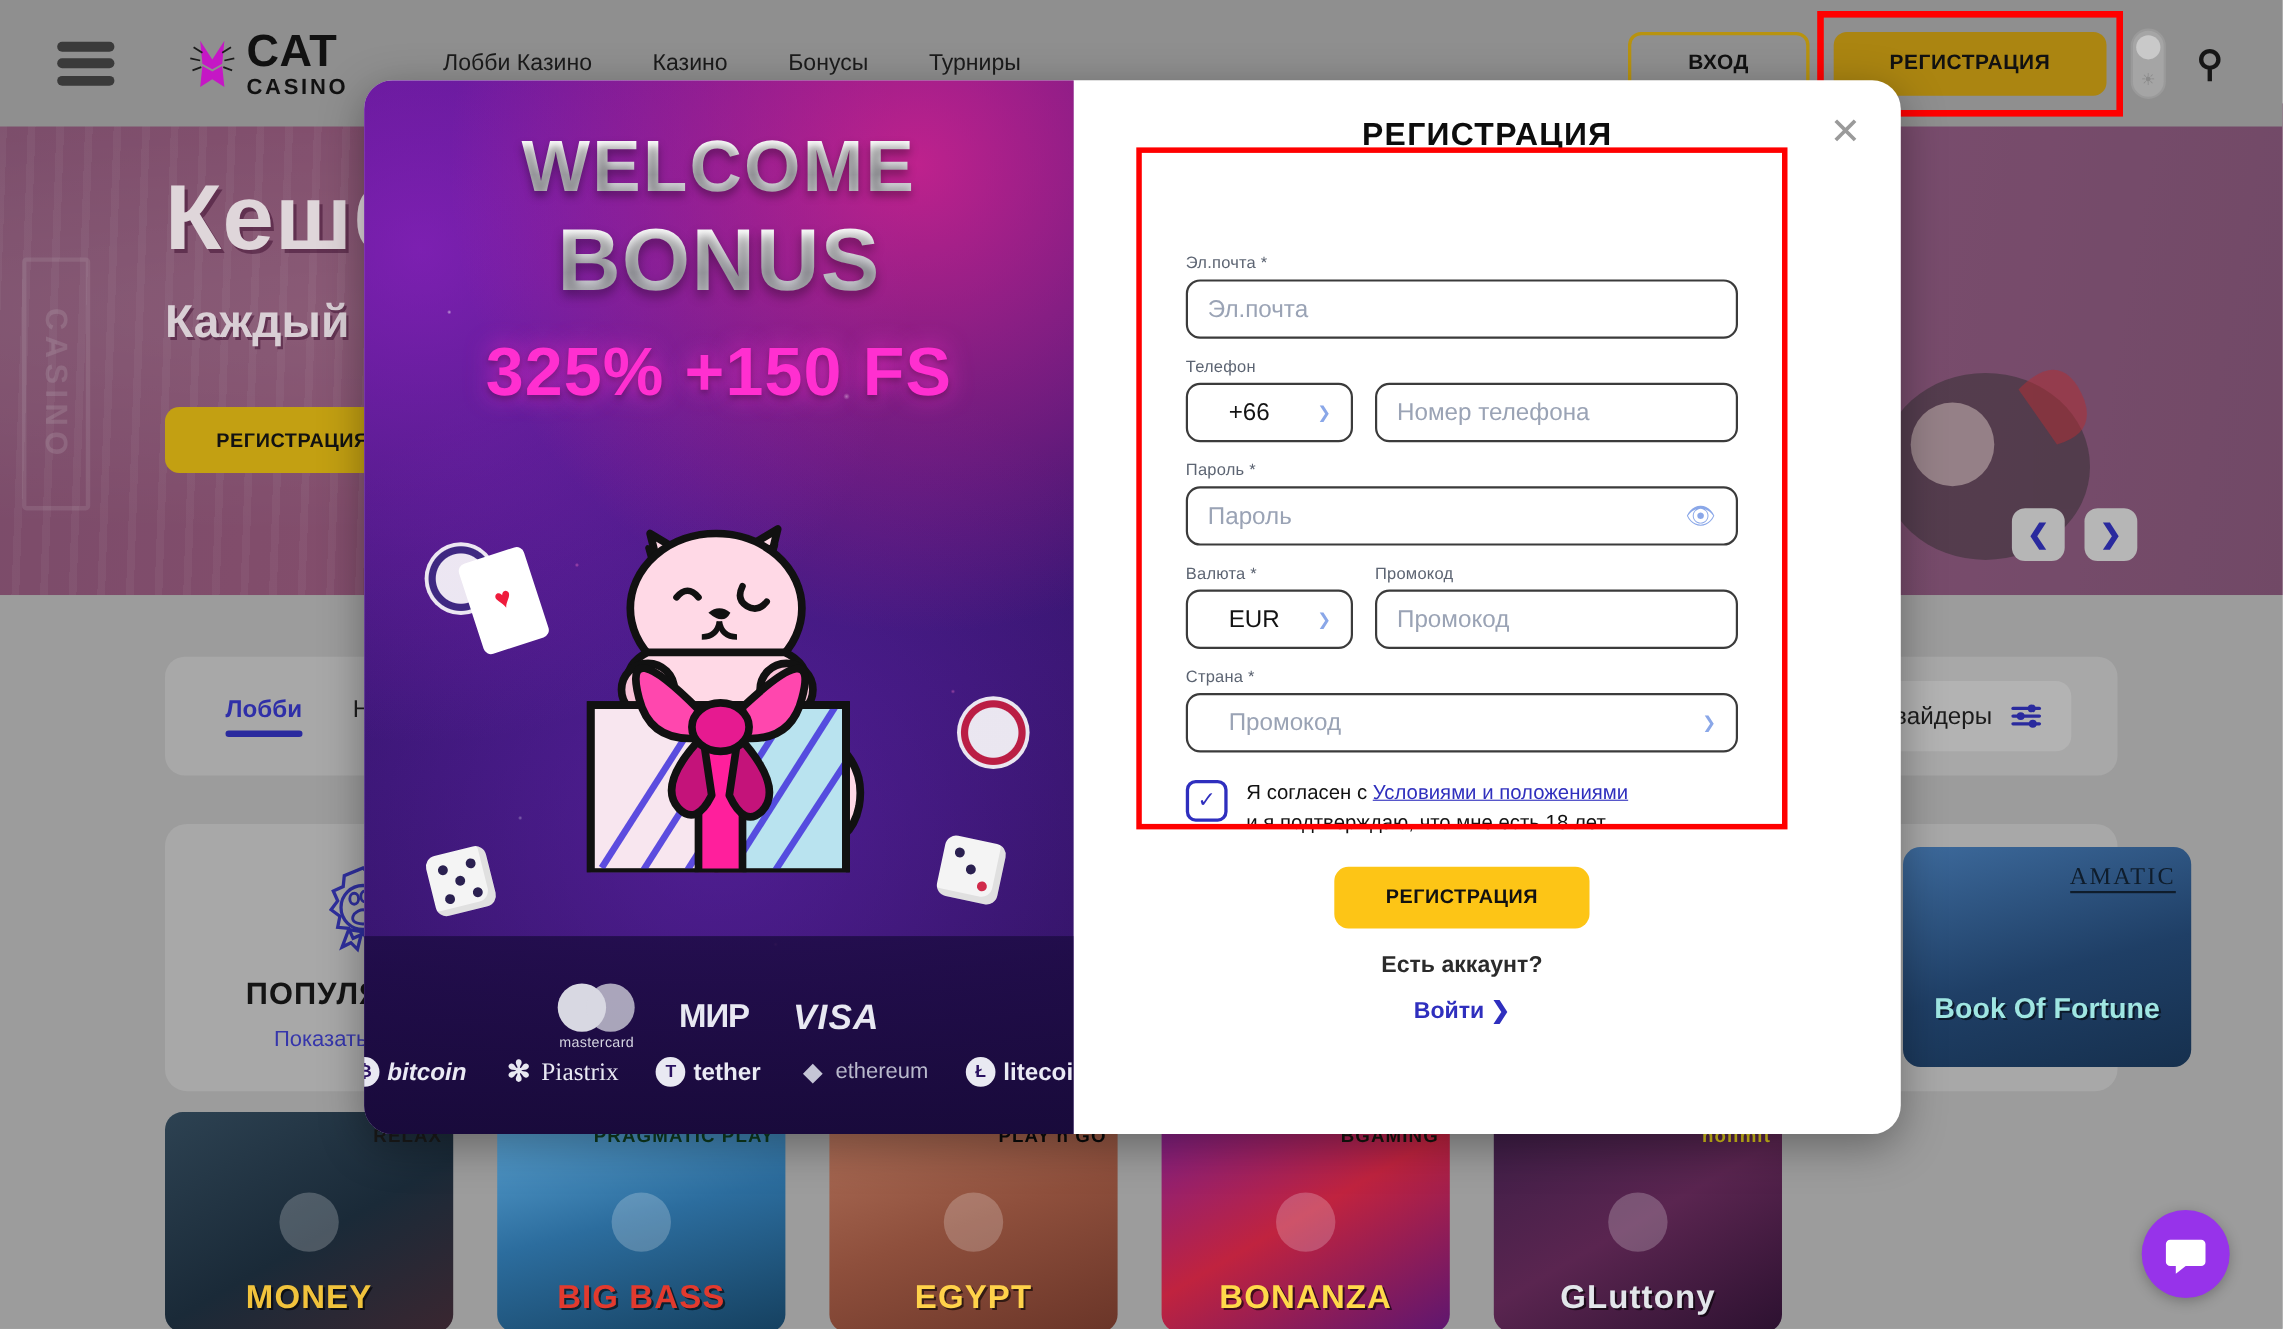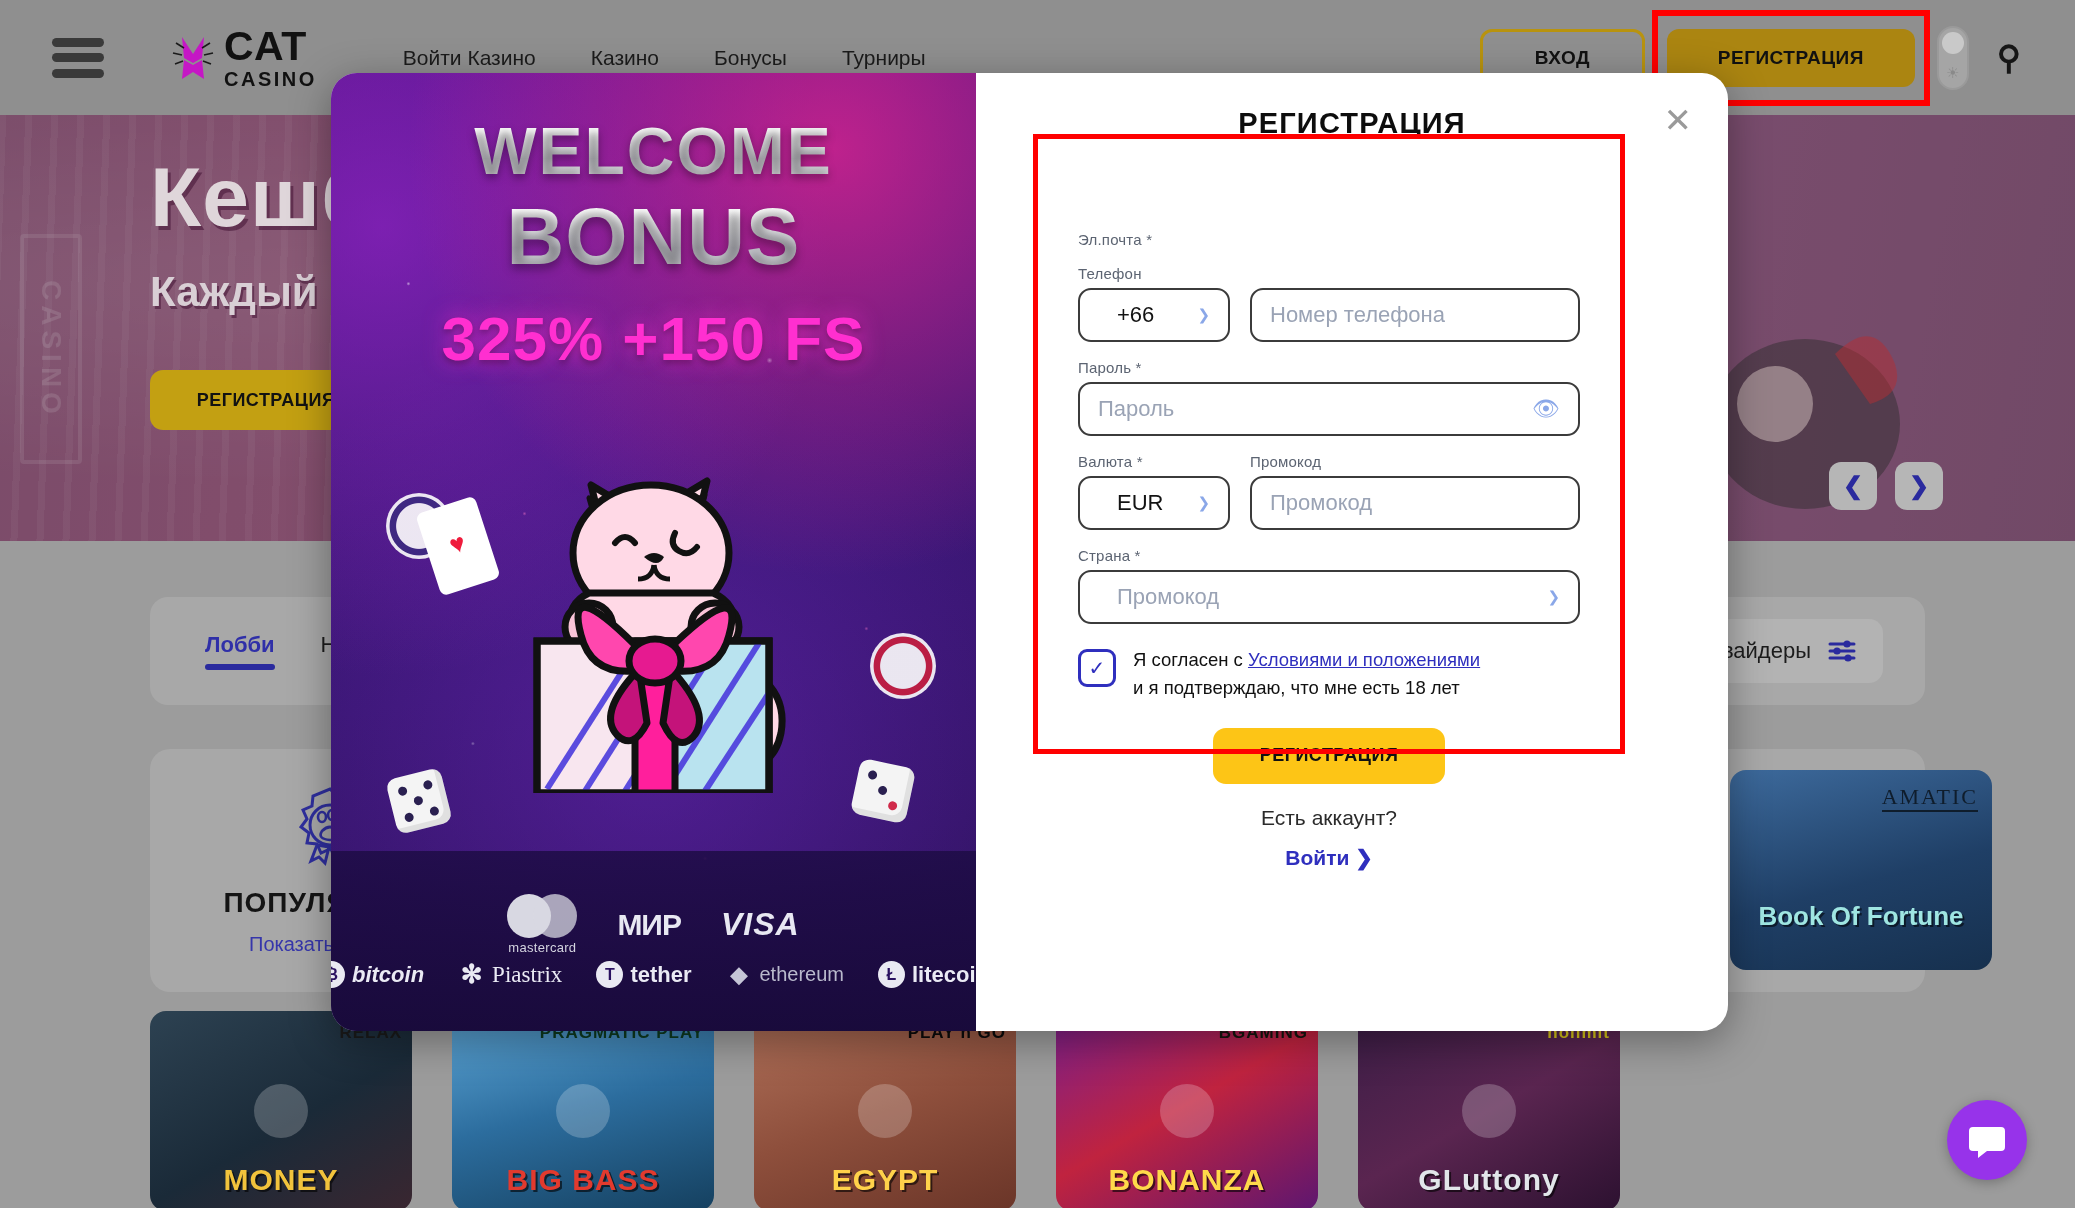--- a/index.html
+++ b/index.html
@@ -307,21 +307,21 @@
   .cbox span { color: #2f2fbe; font-size: 20px; line-height: 1; }
   .agree-text { font-size: 18.5px; color: #111; line-height: 1.5; }
   .agree-text a { color: #2f2fbe; text-decoration: underline; margin-top: 20px; }
 
   .submit {
     margin: 26px auto 0; width: 232px; height: 56px; border-radius: 13px;
     background: #fdc516; border: none; color: #111;
     font-size: 18px; font-weight: 700; letter-spacing: .5px;
     display: flex; align-items: center; justify-content: center; cursor: pointer;
   }
-  .have-acc { text-align: center; font-size: 21px; color: #2b2b2b; margin-top: 22px; }
+  .have-acc { text-align: center; font-size: 21px; color: #2b2b2b; margin-top: 22px; font-weight: bold; }
   .login-link { text-align: center; font-size: 21px; font-weight: 700; color: #2f2fbe;
     margin-top: 16px; cursor: pointer; }
 </style>
 </head>
 <body>
 
 <div id="page">
 
   <div id="hero">
     <div class="hero-strips"></div>
@@ -370,21 +370,21 @@
           </g>
         </svg>
       </div>
       <div class="logo-text">
         <div class="logo-cat">CAT</div>
         <div class="logo-casino">CASINO</div>
       </div>
     </div>
 
     <nav id="nav">
-      <a href="#">Войти Казино</a>
+      <a href="#">Лобби Казино</a>
       <a href="#">Казино</a>
       <a href="#">Бонусы</a>
       <a href="#">Турниры</a>
     </nav>
 
     <div id="header-actions">
       <div class="btn-login">ВХОД</div>
       <div class="reg-wrap">
         <div class="btn-register">РЕГИСТРАЦИЯ</div>
         <div class="annot-header"></div>
@@ -590,20 +590,21 @@
 
       <div class="form-side">
         <div class="modal-title">РЕГИСТРАЦИЯ</div>
         <div class="modal-close">✕</div>
         <div class="form-annot"></div>
 
         <div class="form-body">
 
           <div class="field">
             <div class="flabel">Эл.почта *</div>
+            <div class="fbox">Эл.почта</div>
           </div>
 
           <div class="field">
             <div class="flabel">Телефон</div>
             <div class="row">
               <div class="fbox select small">
                 <span>+66</span>
                 <span class="chev">❯</span>
               </div>
               <div class="fbox grow">Номер телефона</div>

